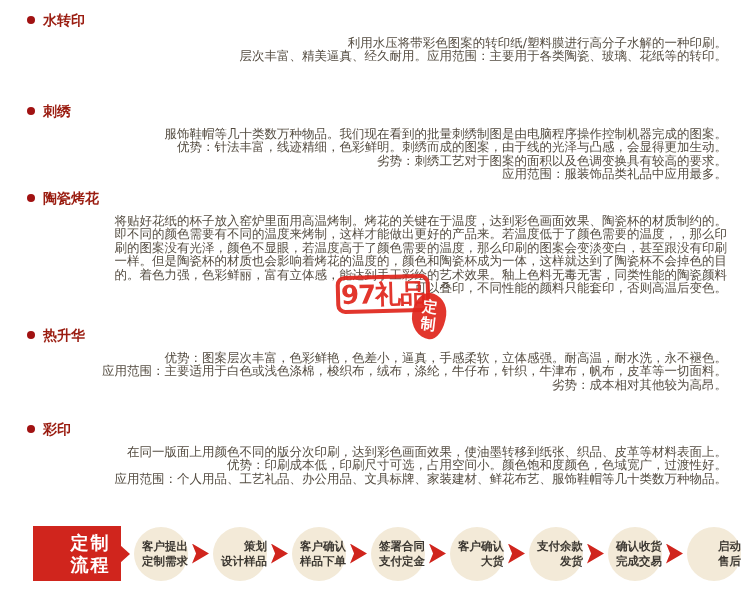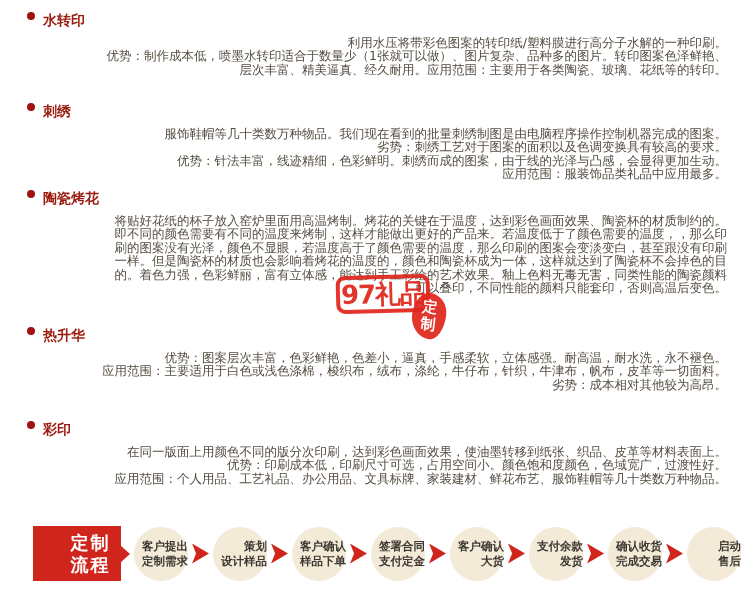--- a/index.html
+++ b/index.html
@@ -9,21 +9,21 @@
   }
   .page{position:absolute;inset:0;background:#ffffff;}
 
   
   .section{position:absolute;left:27px;width:700px;}
   .section.s0{top:12px;}
   .section.s1{top:103px;}
   .section.s2{top:190px;}
   .section.s3{top:327px;}
   .section.s4{top:421px;}
-  .sec-head{display:flex;align-items:flex-start;gap:8px;}
+  .sec-head{display:flex;align-items:center;gap:8px;}
   .bullet{width:8px;height:8px;border-radius:50%;background:var(--bullet-red);flex:0 0 auto;}
   .sec-title{font-size:14px;font-weight:bold;color:var(--heading-red);line-height:16px;}
   .sec-body{margin:8px 0 0 16px;color:var(--body-text);font-size:12.5px;line-height:13.4px;}
   .sec-line{white-space:nowrap;text-align:right;}
 
   
   .wm-box{
     position:absolute;left:336px;top:275px;width:86px;height:30px;
     border:4px solid var(--wm-red);border-radius:9px;
     display:flex;align-items:center;justify-content:center;
@@ -69,33 +69,32 @@
 <div class="page">
 
   <div id="sections">
       <div class="section s0">
         <div class="sec-head">
           <span class="bullet"></span>
           <span class="sec-title">水转印</span>
         </div>
         <div class="sec-body">
           <div class="sec-line">利用水压将带彩色图案的转印纸/塑料膜进行高分子水解的一种印刷。</div>
-          <div class="sec-line">优势：制作成本低，喷墨水转印适合于数量少（1张就可以做）、图片复杂、品种多的图片。转印图案色泽鲜艳、</div>
           <div class="sec-line">层次丰富、精美逼真、经久耐用。应用范围：主要用于各类陶瓷、玻璃、花纸等的转印。</div>
         </div>
       </div>
       <div class="section s1">
         <div class="sec-head">
           <span class="bullet"></span>
           <span class="sec-title">刺绣</span>
         </div>
         <div class="sec-body">
           <div class="sec-line">服饰鞋帽等几十类数万种物品。我们现在看到的批量刺绣制图是由电脑程序操作控制机器完成的图案。</div>
+          <div class="sec-line">优势：针法丰富，线迹精细，色彩鲜明。刺绣而成的图案，由于线的光泽与凸感，会显得更加生动。</div>
           <div class="sec-line">劣势：刺绣工艺对于图案的面积以及色调变换具有较高的要求。</div>
-          <div class="sec-line">优势：针法丰富，线迹精细，色彩鲜明。刺绣而成的图案，由于线的光泽与凸感，会显得更加生动。</div>
           <div class="sec-line">应用范围：服装饰品类礼品中应用最多。</div>
         </div>
       </div>
       <div class="section s2">
         <div class="sec-head">
           <span class="bullet"></span>
           <span class="sec-title">陶瓷烤花</span>
         </div>
         <div class="sec-body">
           <div class="sec-line">将贴好花纸的杯子放入窑炉里面用高温烤制。烤花的关键在于温度，达到彩色画面效果、陶瓷杯的材质制约的。</div>

